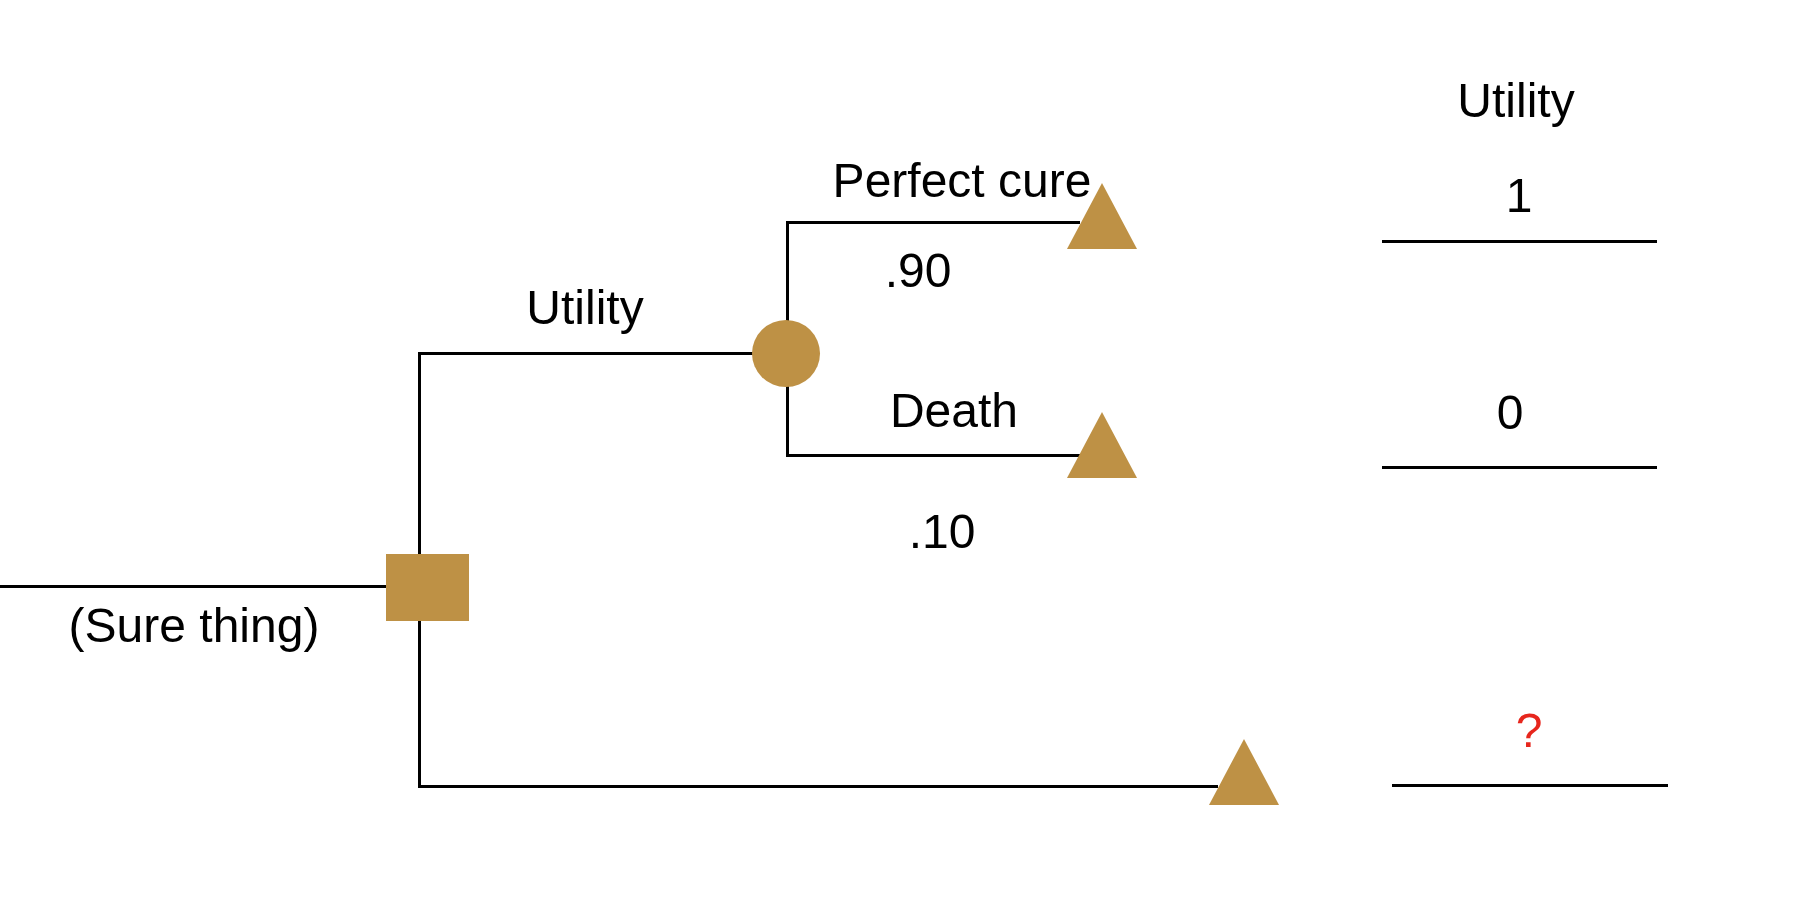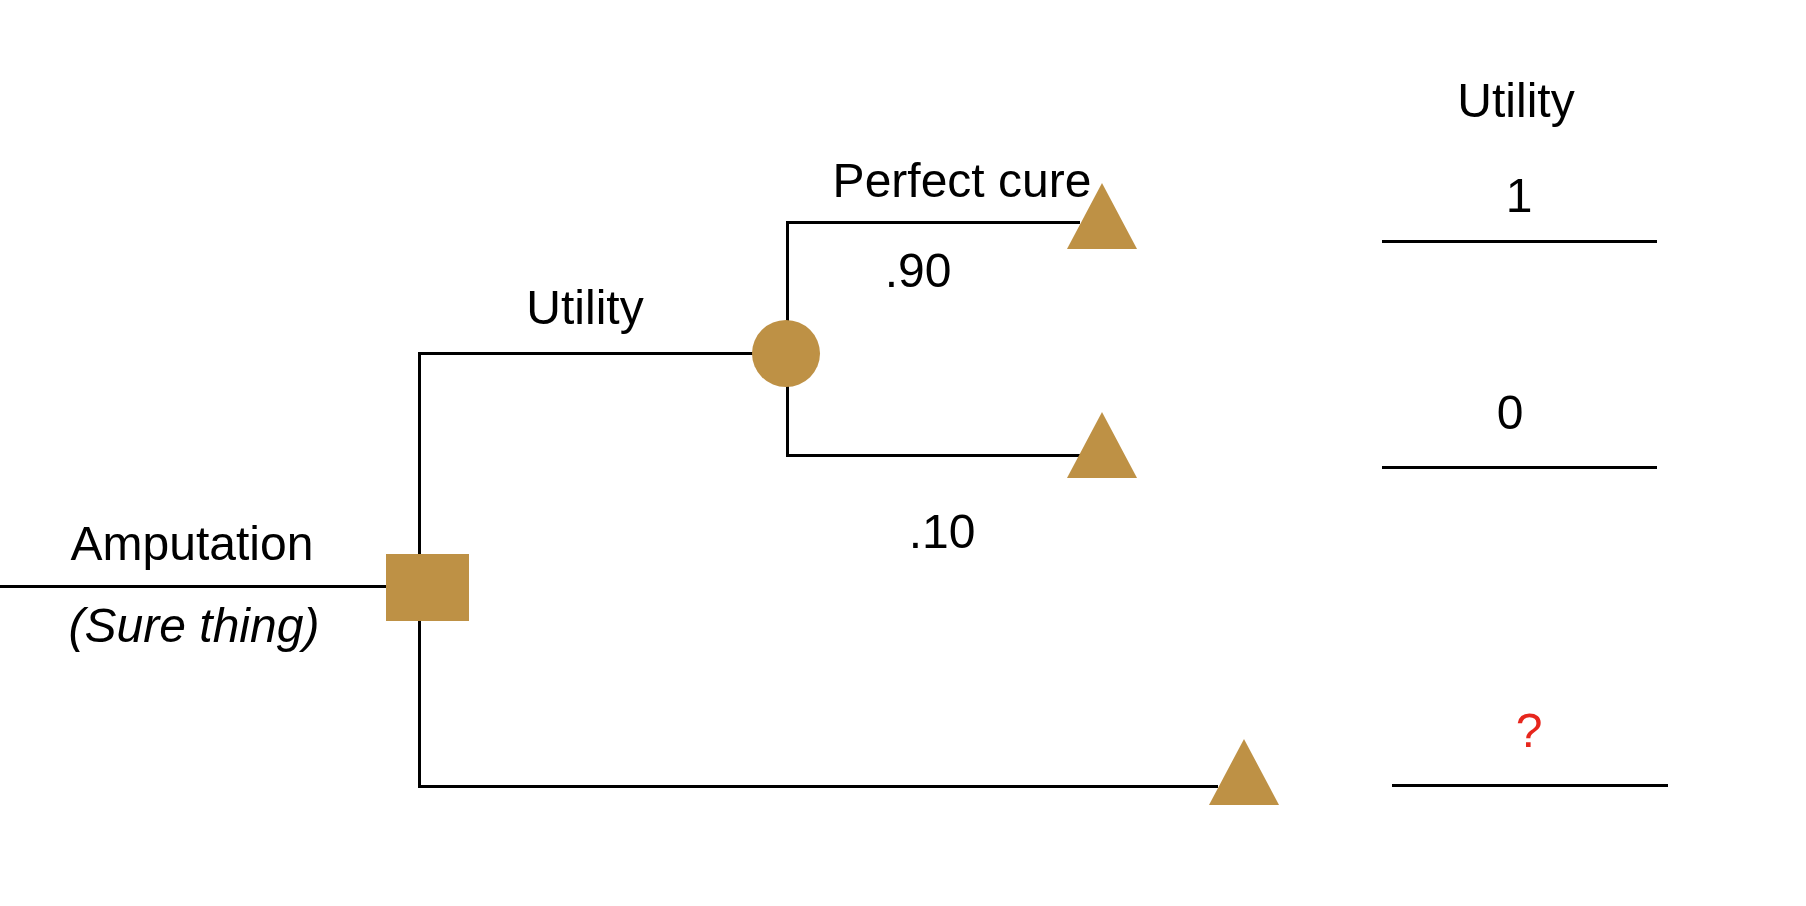--- a/index.html
+++ b/index.html
@@ -18,21 +18,21 @@
   }
   .label {
     position: absolute;
     font-size: 48px;
     line-height: 1;
     text-align: center;
     white-space: nowrap;
     color: var(--ink, #000000);
   }
   .bold   { font-weight: normal; }
-  .italic { font-style: italic; }
+  .italic { }
   .red    { color: var(--red, #E7261D); }
   .line {
     position: absolute;
     background: var(--ink, #000000);
   }
   .node-square {
     position: absolute;
     left: 386px; top: 554px;
     width: 83px; height: 67px;
     background: var(--gold, #BE9145);
@@ -71,25 +71,25 @@
   <div class="line" style="left:1382px; top:240px; width:275px; height:3px;"></div>
   <div class="line" style="left:1382px; top:466px; width:275px; height:3px;"></div>
   <div class="line" style="left:1392px; top:784px; width:276px; height:3px;"></div>
 
   <div class="node-square"></div>
   <div class="node-circle"></div>
   <div class="node-triangle tri-cure"></div>
   <div class="node-triangle tri-death"></div>
   <div class="node-triangle tri-amp"></div>
 
-  <div class="label" style="left:42px;  top:520px; width:300px;">Amputation</div>
   <div class="label italic" style="left:44px;  top:602px; width:300px;">(Sure thing)</div>
   <div class="label" style="left:435px; top:284px; width:300px;">Utility</div>
   <div class="label" style="left:812px; top:157px; width:300px;">Perfect cure</div>
   <div class="label bold" style="left:768px; top:247px; width:300px;">.90</div>
+  <div class="label" style="left:804px; top:387px; width:300px;">Death</div>
   <div class="label bold" style="left:792px; top:480px; width:300px;margin-top:28px;">.10</div>
 
   <div class="label" style="left:1366px; top:77px;  width:300px;">Utility</div>
   <div class="label" style="left:1369px; top:172px; width:300px;">1</div>
   <div class="label" style="left:1360px; top:389px; width:300px;">0</div>
   <div class="label red" style="left:1379px; top:707px; width:300px;">?</div>
 
 </div>
 
 </body></html>

